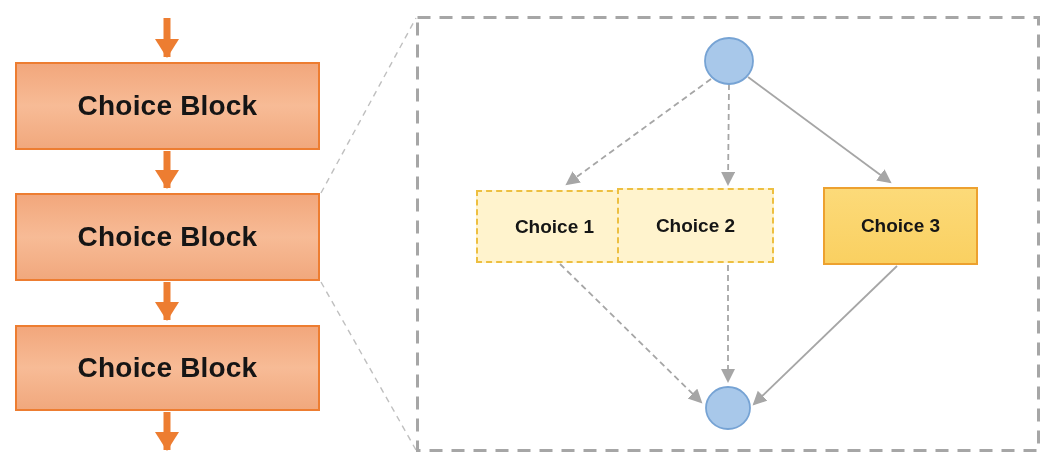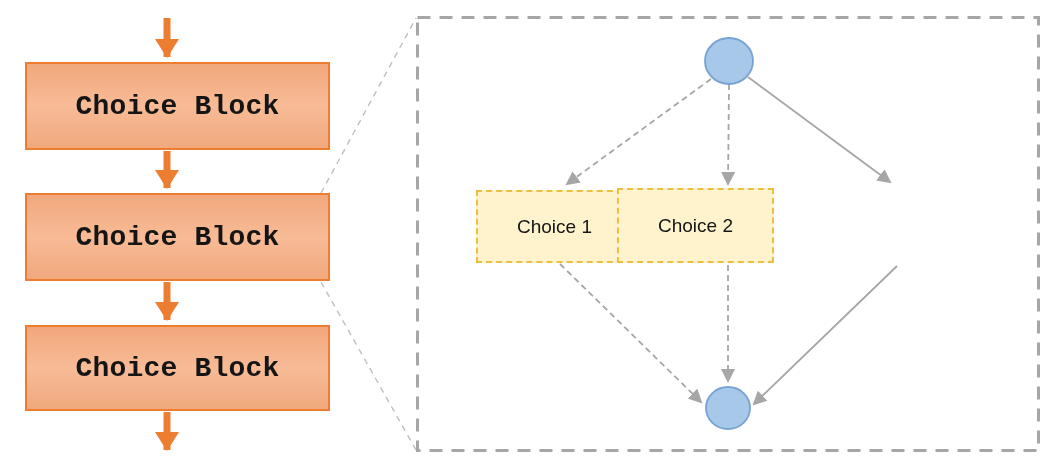--- a/index.html
+++ b/index.html
@@ -11,45 +11,44 @@
     font-family: "Liberation Sans", sans-serif;
     overflow: hidden;
   }
   #connector-layer {
     position: absolute;
     left: 0; top: 0;
     width: 1063px; height: 474px;
   }
   .flow-block {
     position: absolute;
-    left: 25px;
+    left: 15px;
     width: 305px;
     box-sizing: border-box;
     border: 2px solid #ED7D31;
     background: linear-gradient(180deg, #F2A77C 0%, #F7BB96 50%, #F1A87D 100%);
     display: flex;
     align-items: center;
     justify-content: center;
     font-size: 28px;
     font-weight: 600;
     color: #151515;
     letter-spacing: 0.2px;
-    font-family: Liberation Mono, monospace;
   }
   #flow-block-1 { top: 62px;  height: 88px; }
   #flow-block-2 { top: 193px; height: 88px; }
   #flow-block-3 { top: 325px; height: 86px; }
   .choice-box {
     position: absolute;
     box-sizing: border-box;
     display: flex;
     align-items: center;
     justify-content: center;
     font-size: 19px;
-    font-weight: 400;
+    font-weight: 700;
     color: #151515;
   }
   #choice-1-box {
     left: 476px; top: 190px; width: 157px; height: 73px;
     background: #FFF3CD;
     border: 2px dashed #EDBF41;
   }
   #choice-2-box {
     left: 617px; top: 188px; width: 157px; height: 75px;
     background: #FFF3CD;
@@ -107,14 +106,17 @@
   <div class="flow-block" id="flow-block-3">
     <span>Choice Block</span>
   </div>
 
   <div class="choice-box" id="choice-1-box">
     <span>Choice 1</span>
   </div>
   <div class="choice-box" id="choice-2-box">
     <span>Choice 2</span>
   </div>
+  <div class="choice-box" id="choice-3-box">
+    <span>Choice 3</span>
+  </div>
 
 </div>
 
 </body></html>

